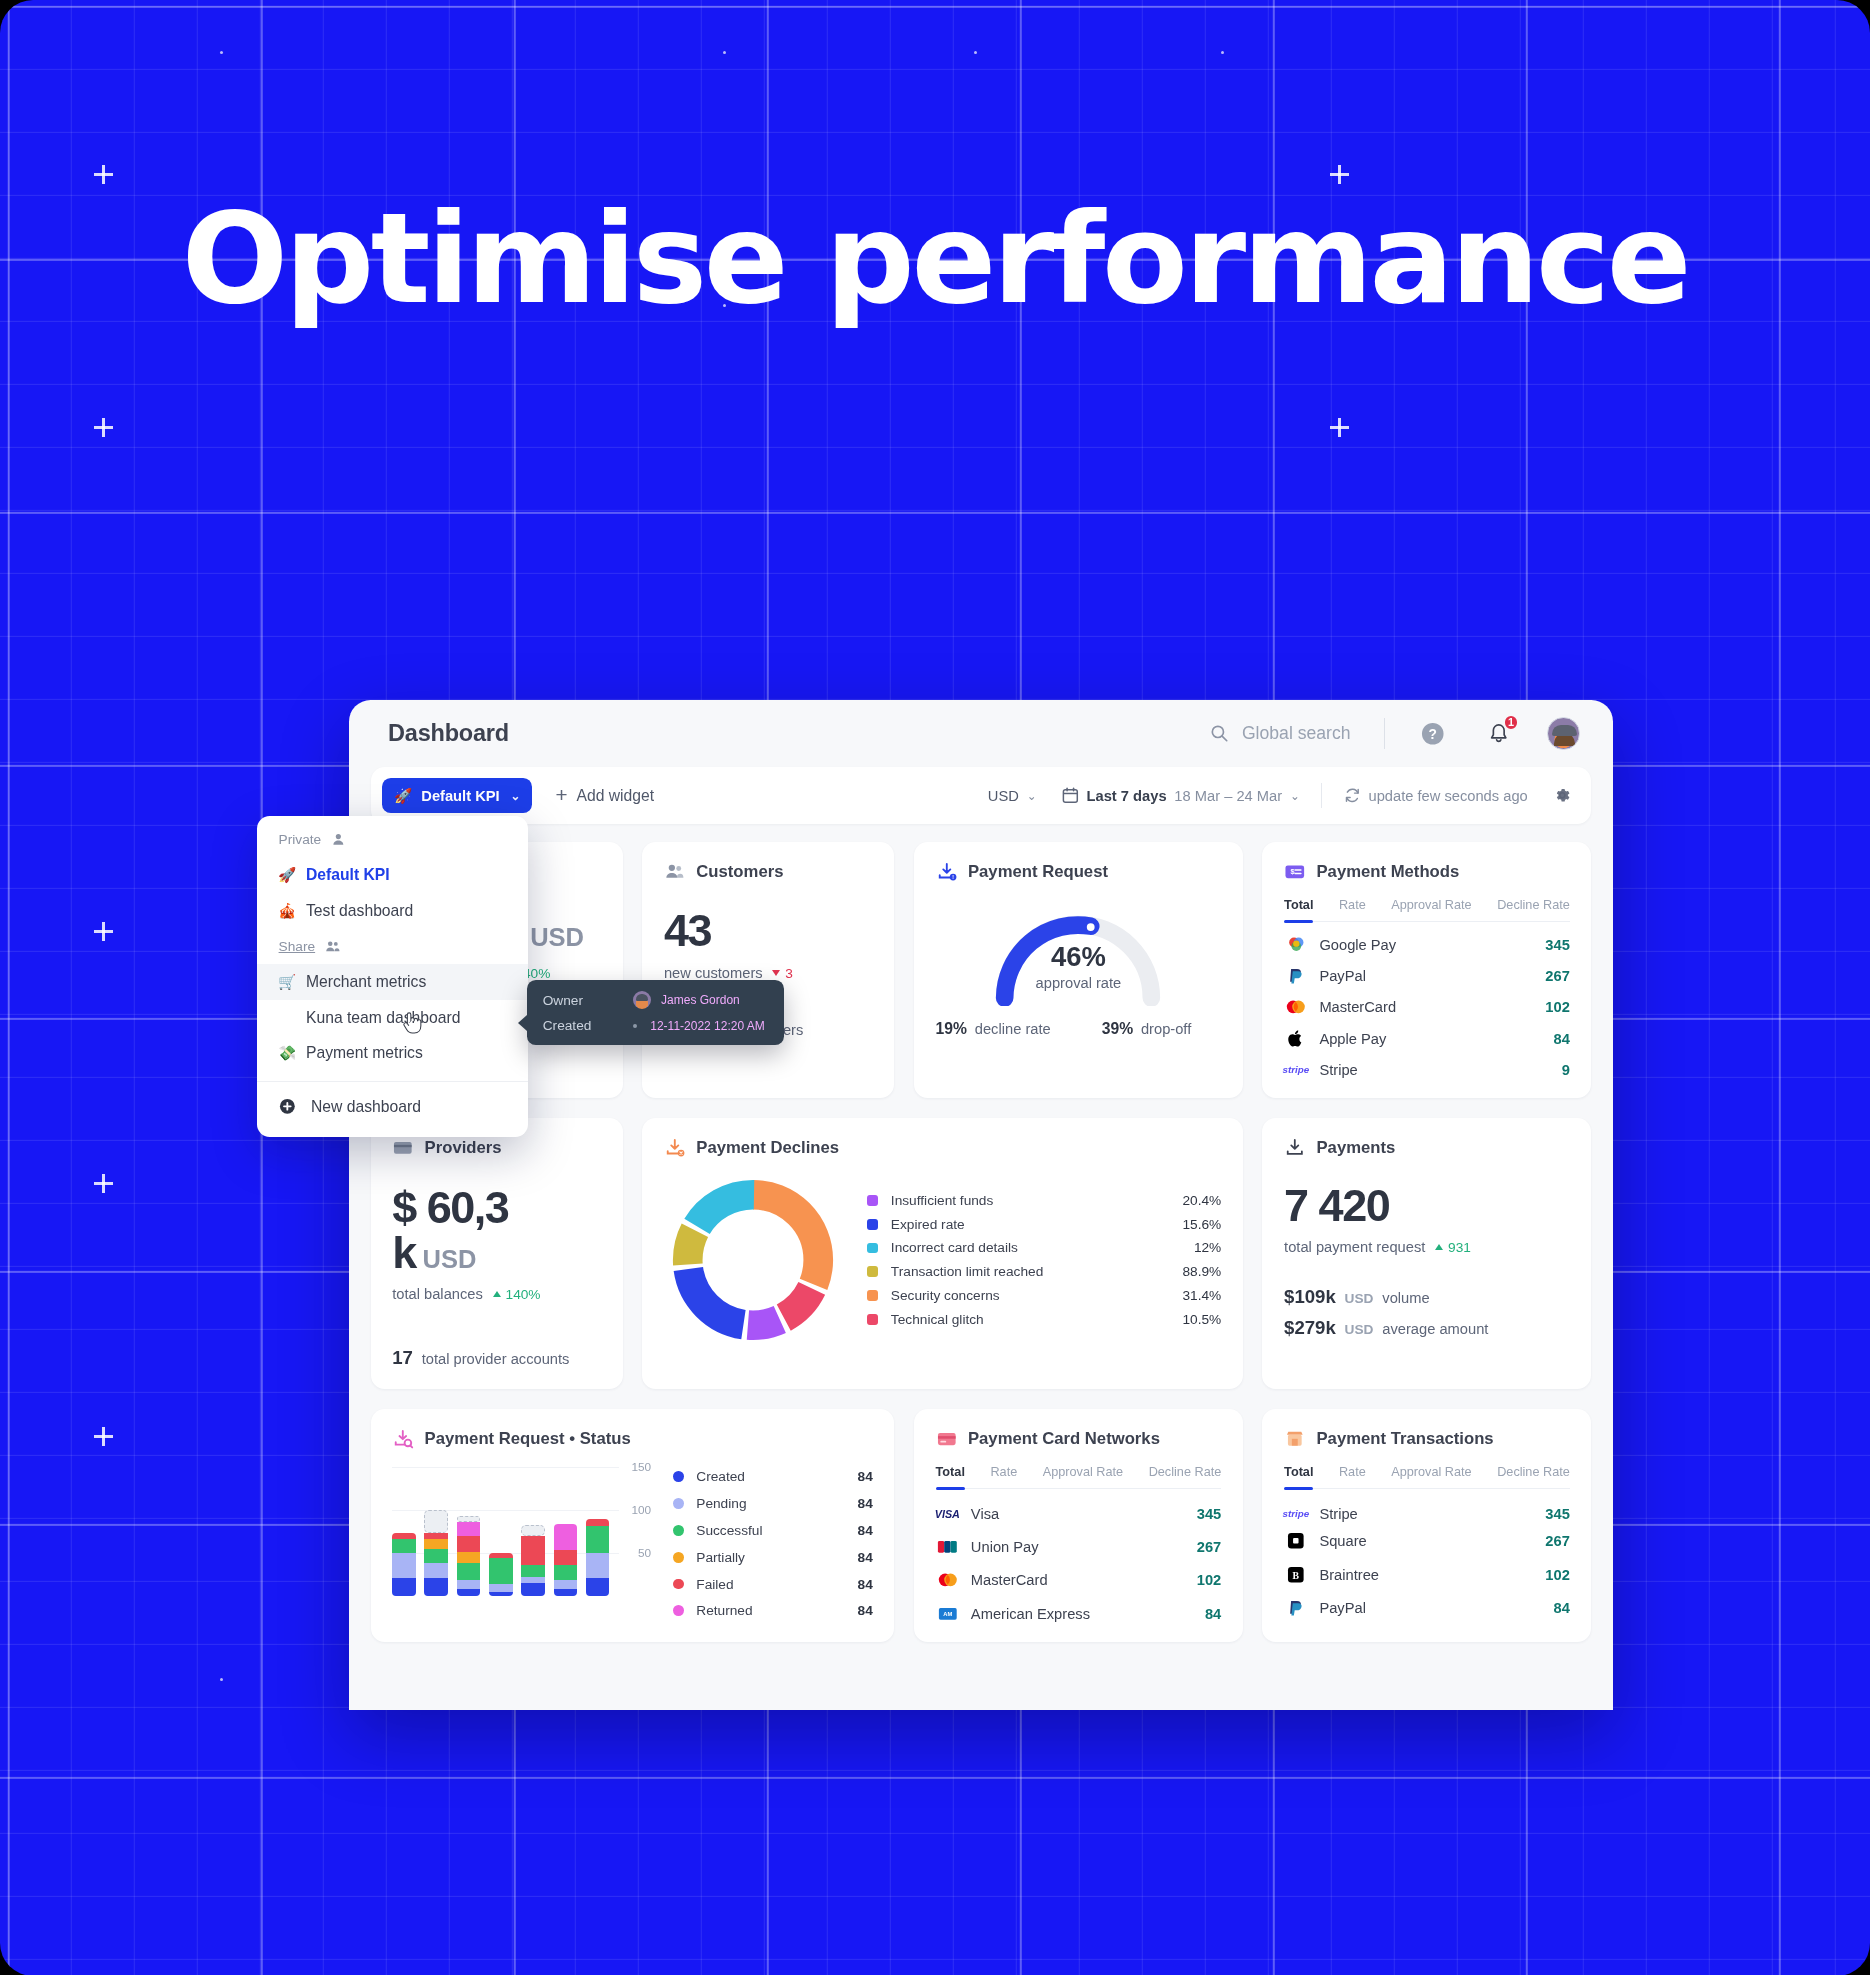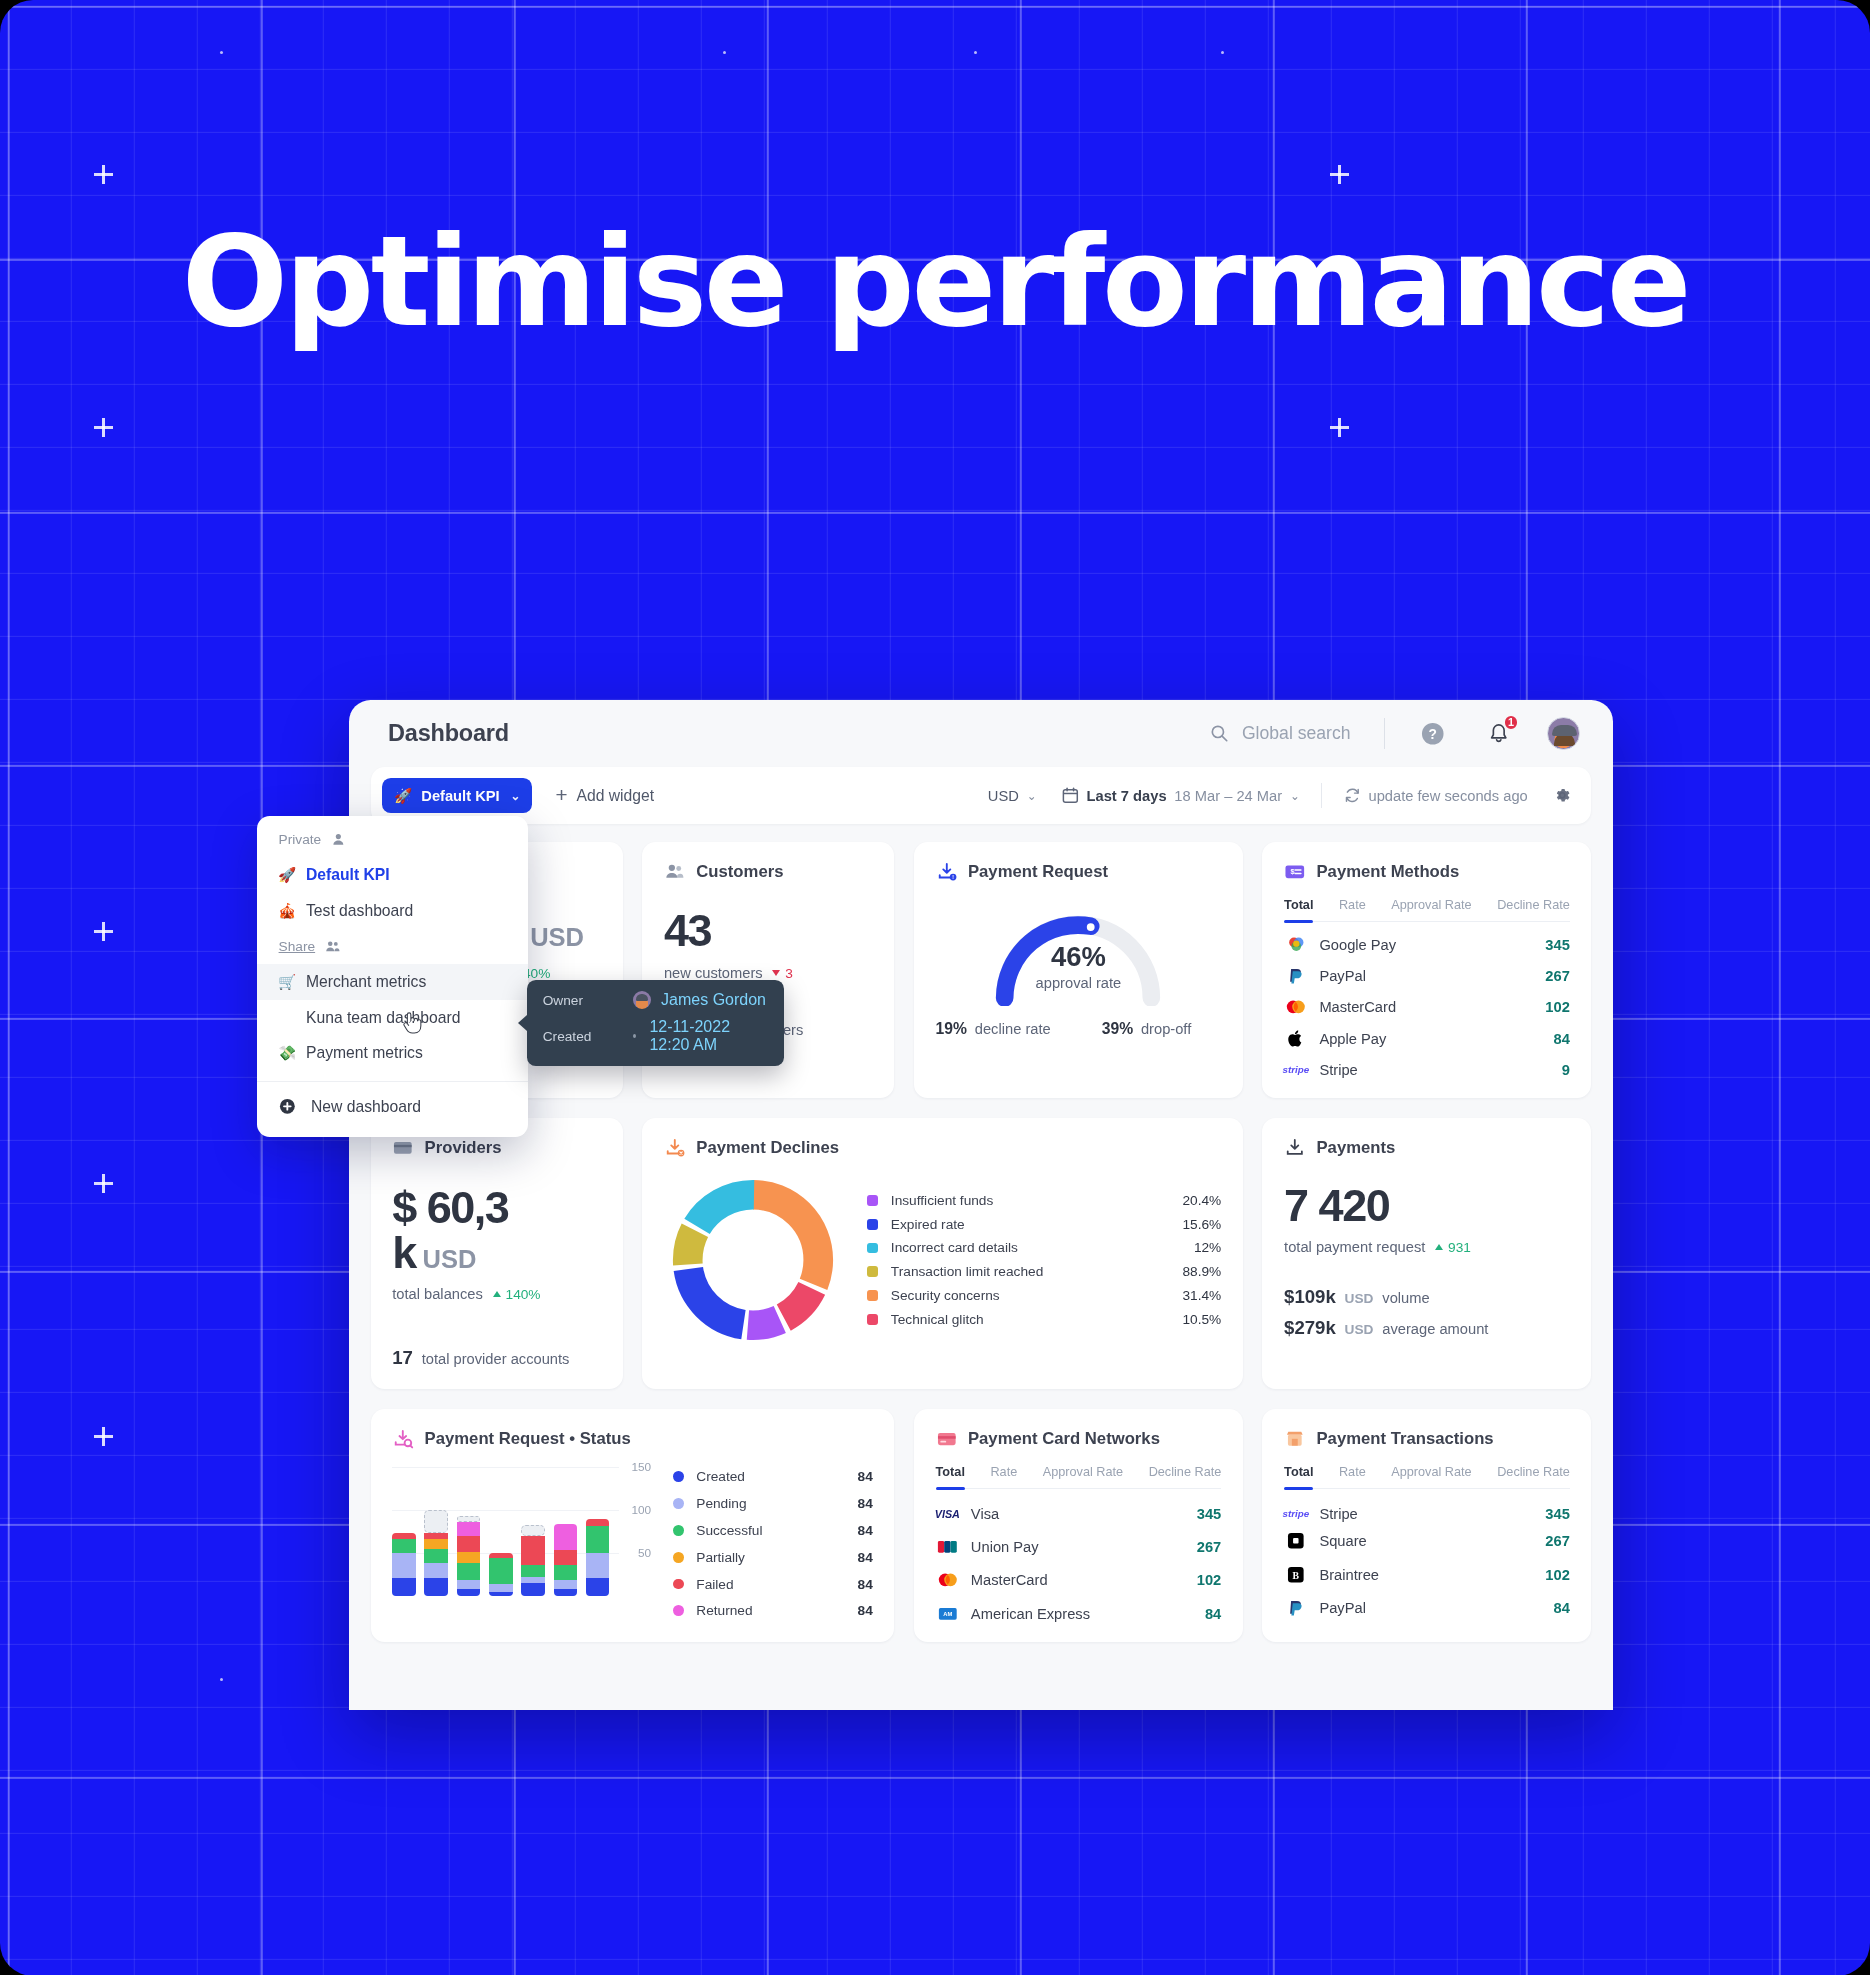--- a/index.html
+++ b/index.html
@@ -46,21 +46,21 @@
   .cross::before { left: 0; top: 8.3px; width: 18.6px; height: 2.5px; }
   .cross::after  { top: 0; left: 8.3px; height: 18.6px; width: 2.5px; }
   .dotmark {
     position: absolute; width: 3.4px; height: 3.4px; border-radius: 50%;
     background: rgba(255,255,255,0.7);
   }
 
   
   #headline {
     position: absolute;
-    left: 0; top: 210px; width: 1870px;
+    left: 0; top: 187px; width: 1870px;
     text-align: center;
     color: #ffffff;
     font-family: "DejaVu Sans", sans-serif;
     font-weight: 700;
     font-size: 125px;
     line-height: 143px;
     letter-spacing: -3.4px;
   }
   #headline .l2 { display: block; }
 
@@ -272,21 +272,21 @@
   .tt-row { display: flex; align-items: center; margin-top: 8.8px; }
   .tt-row:first-child { margin-top: 0; }
   .tt-k { font-size: 13.7px; color: #cbd3de; width: 90px; flex: 0 0 90px; }
   .tt-dot { width: 3.9px; height: 3.9px; border-radius: 50%; background: #8b97a6; margin-right: 13.7px; }
   .tt-av {
     width: 18.6px; height: 18.6px; border-radius: 50%; margin-right: 9.8px;
     background: radial-gradient(circle at 50% 70%, #e3894b 0 38%, #8b7aa6 39% 100%);
     position: relative; overflow: hidden; flex: 0 0 18.6px;
   }
   .tt-av::after { content:""; position:absolute; left:2.9px; top:2.9px; width:12.7px; height:6.9px; background:#4a5260; border-radius:6.9px 6.9px 2px 2px; }
-  .tt-v { font-size: 16px; color: #7dd3fc; }
+  .tt-v { font-size: 12px; color: #f0abfc; }
 </style>
 </head>
 <body>
 
 <div id="canvas">
   <div id="grid-fine"></div>
   <div id="grid-bold"></div>
 
   <div class="cross" style="left:94px;  top:165px;"></div>
   <div class="cross" style="left:1330px;top:165px;"></div>

